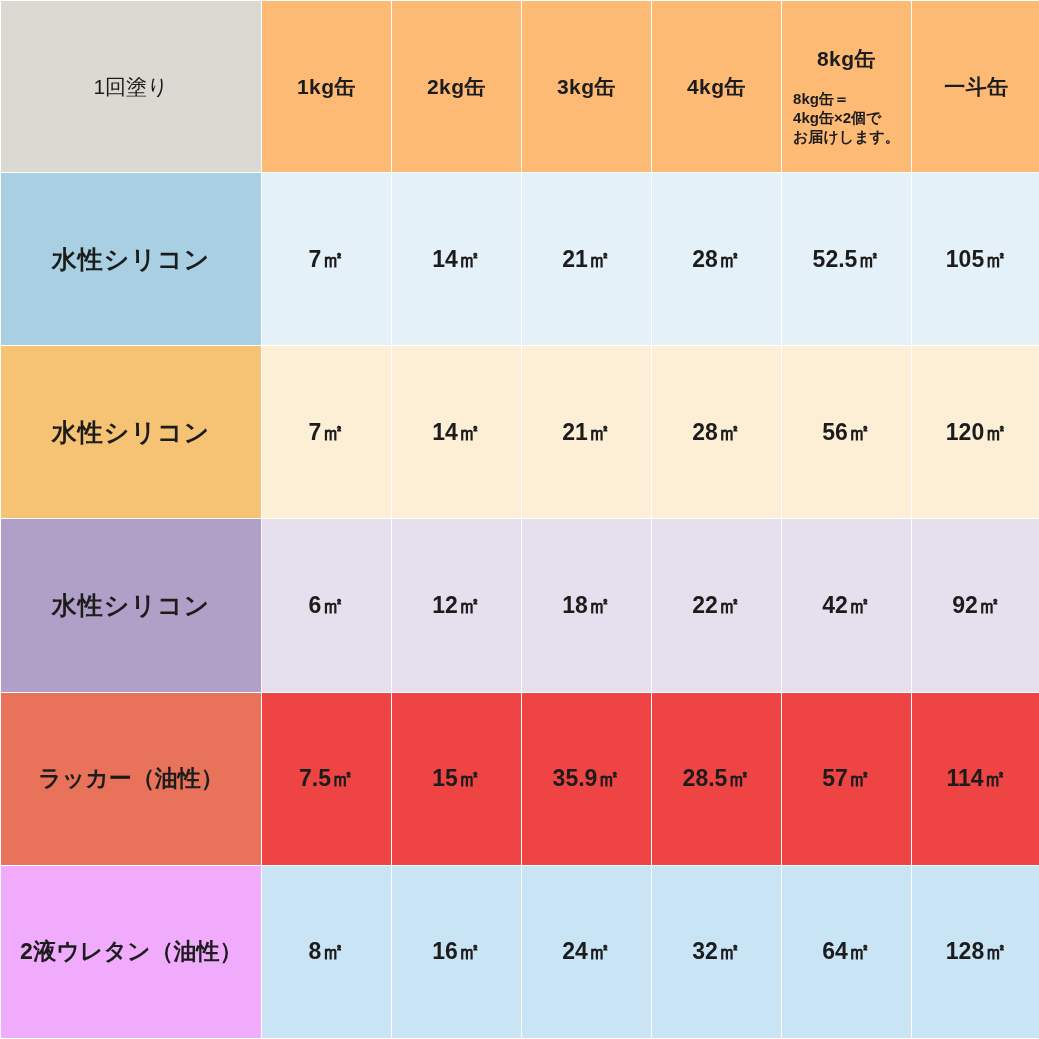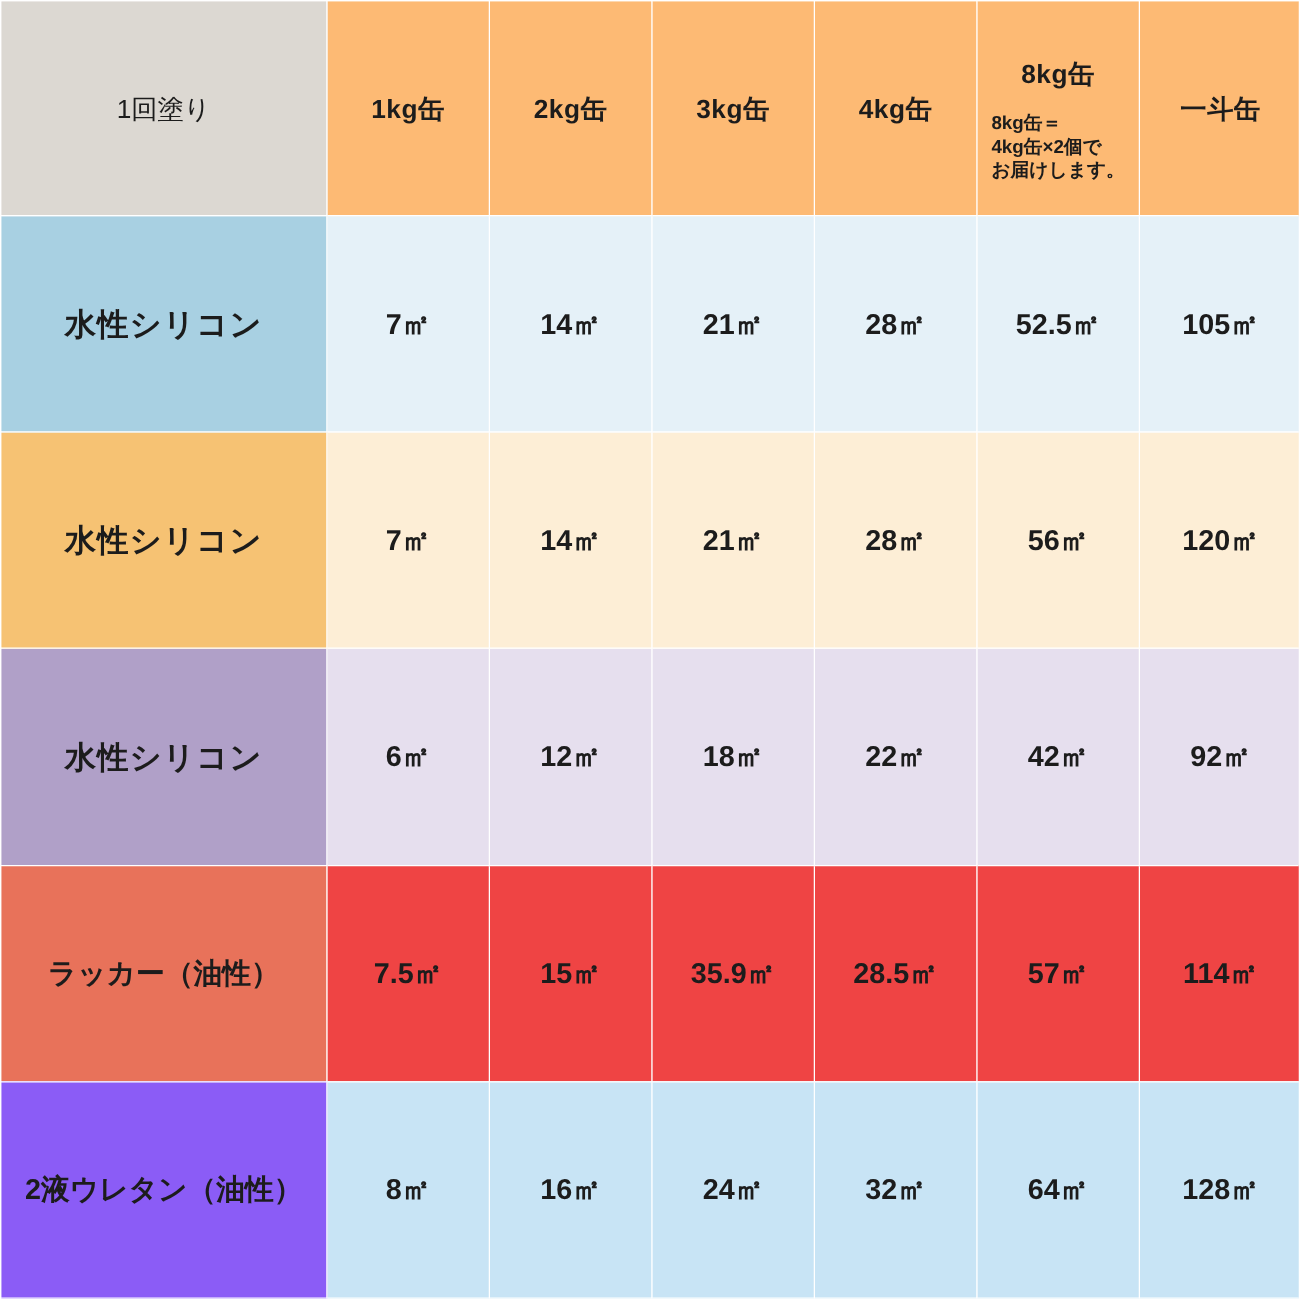--- a/index.html
+++ b/index.html
@@ -84,21 +84,21 @@
 
   
   .lbl-acrylic   { background: #a8d0e2; }
   .val-acrylic   { background: #e5f1f8; }
   .lbl-matte     { background: #f6c273; }
   .val-matte     { background: #fdeed6; }
   .lbl-silicone  { background: #b0a0c8; }
   .val-silicone  { background: #e6dfee; }
   .lbl-lacquer   { background: #e8725a; }
   .val-lacquer   { background: #ef4444; }
-  .lbl-urethane  { background: #8b5cf6; }
+  .lbl-urethane  { background: #f0abfc; font-family: Liberation Mono, monospace; }
   .val-urethane  { background: #c8e4f5; }
 </style>
 </head>
 <body>
 
 <table class="coverage">
   <colgroup>
     <col class="c-label">
     <col class="c-unit">
       <col class="c-unit">

